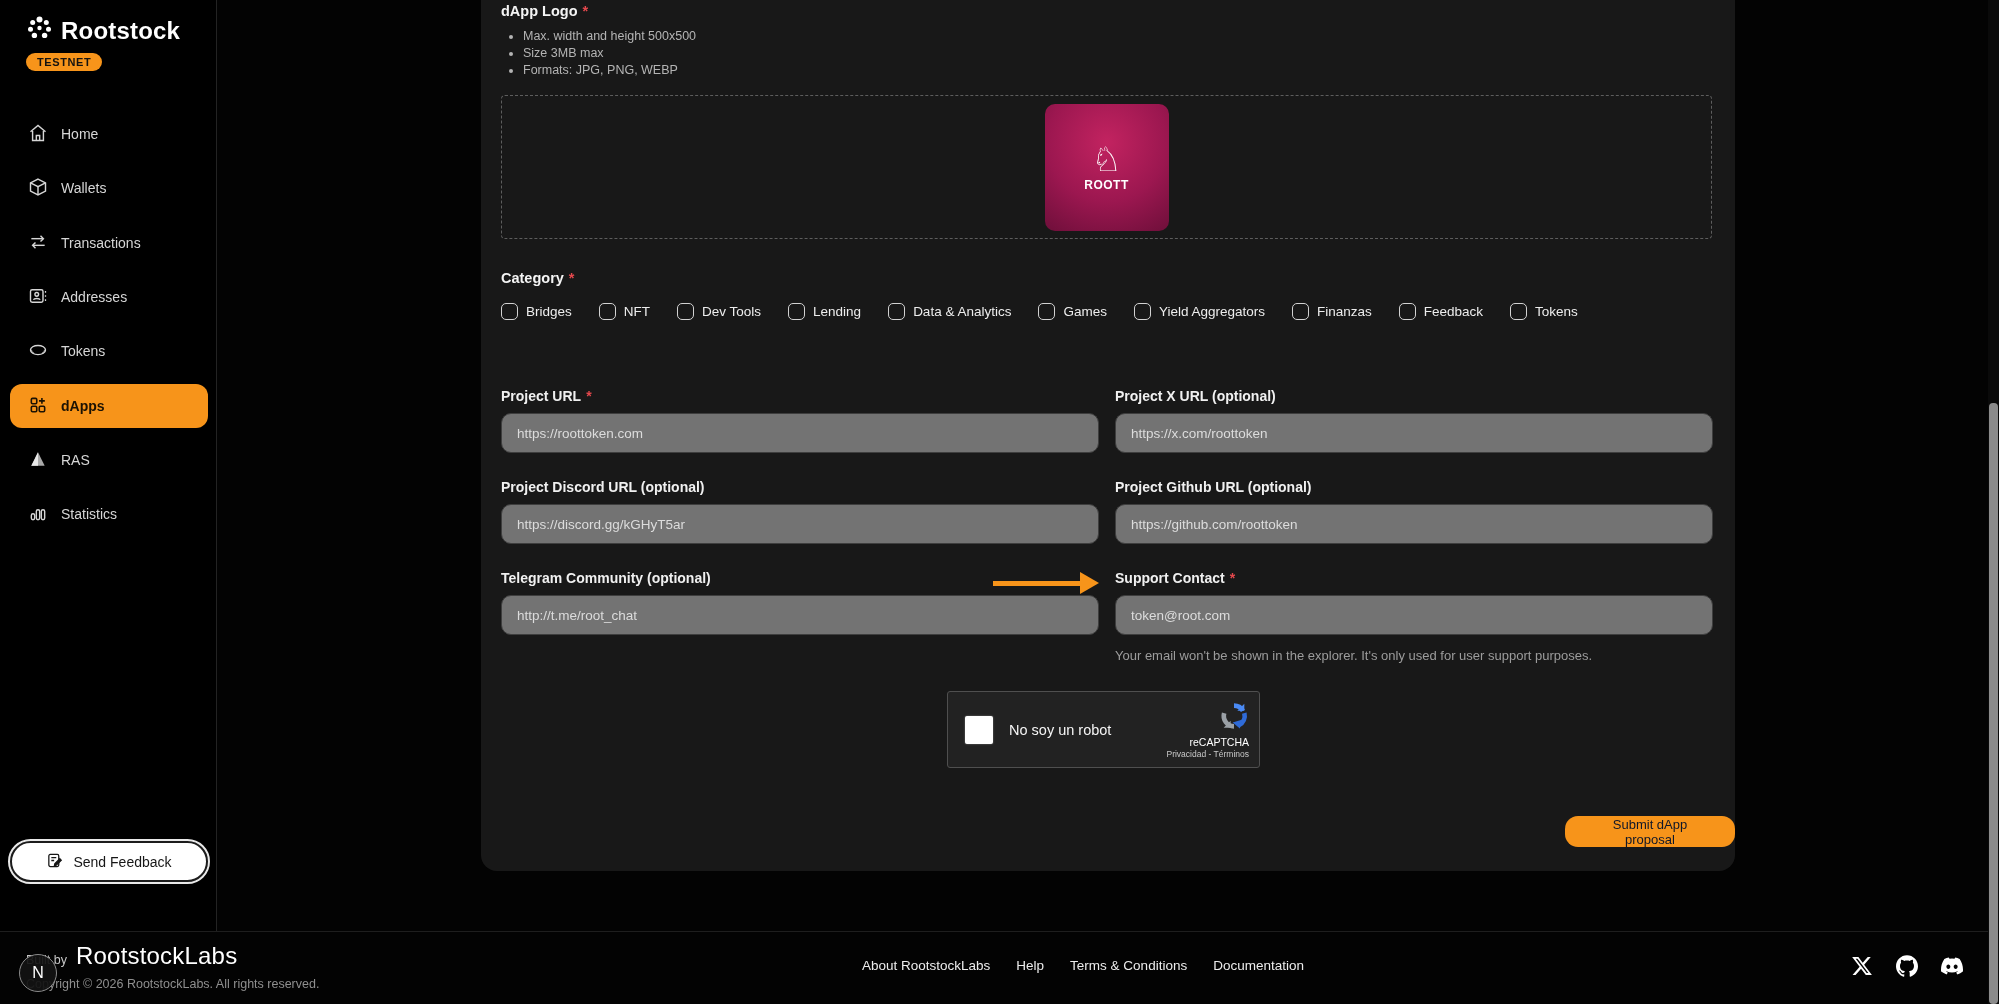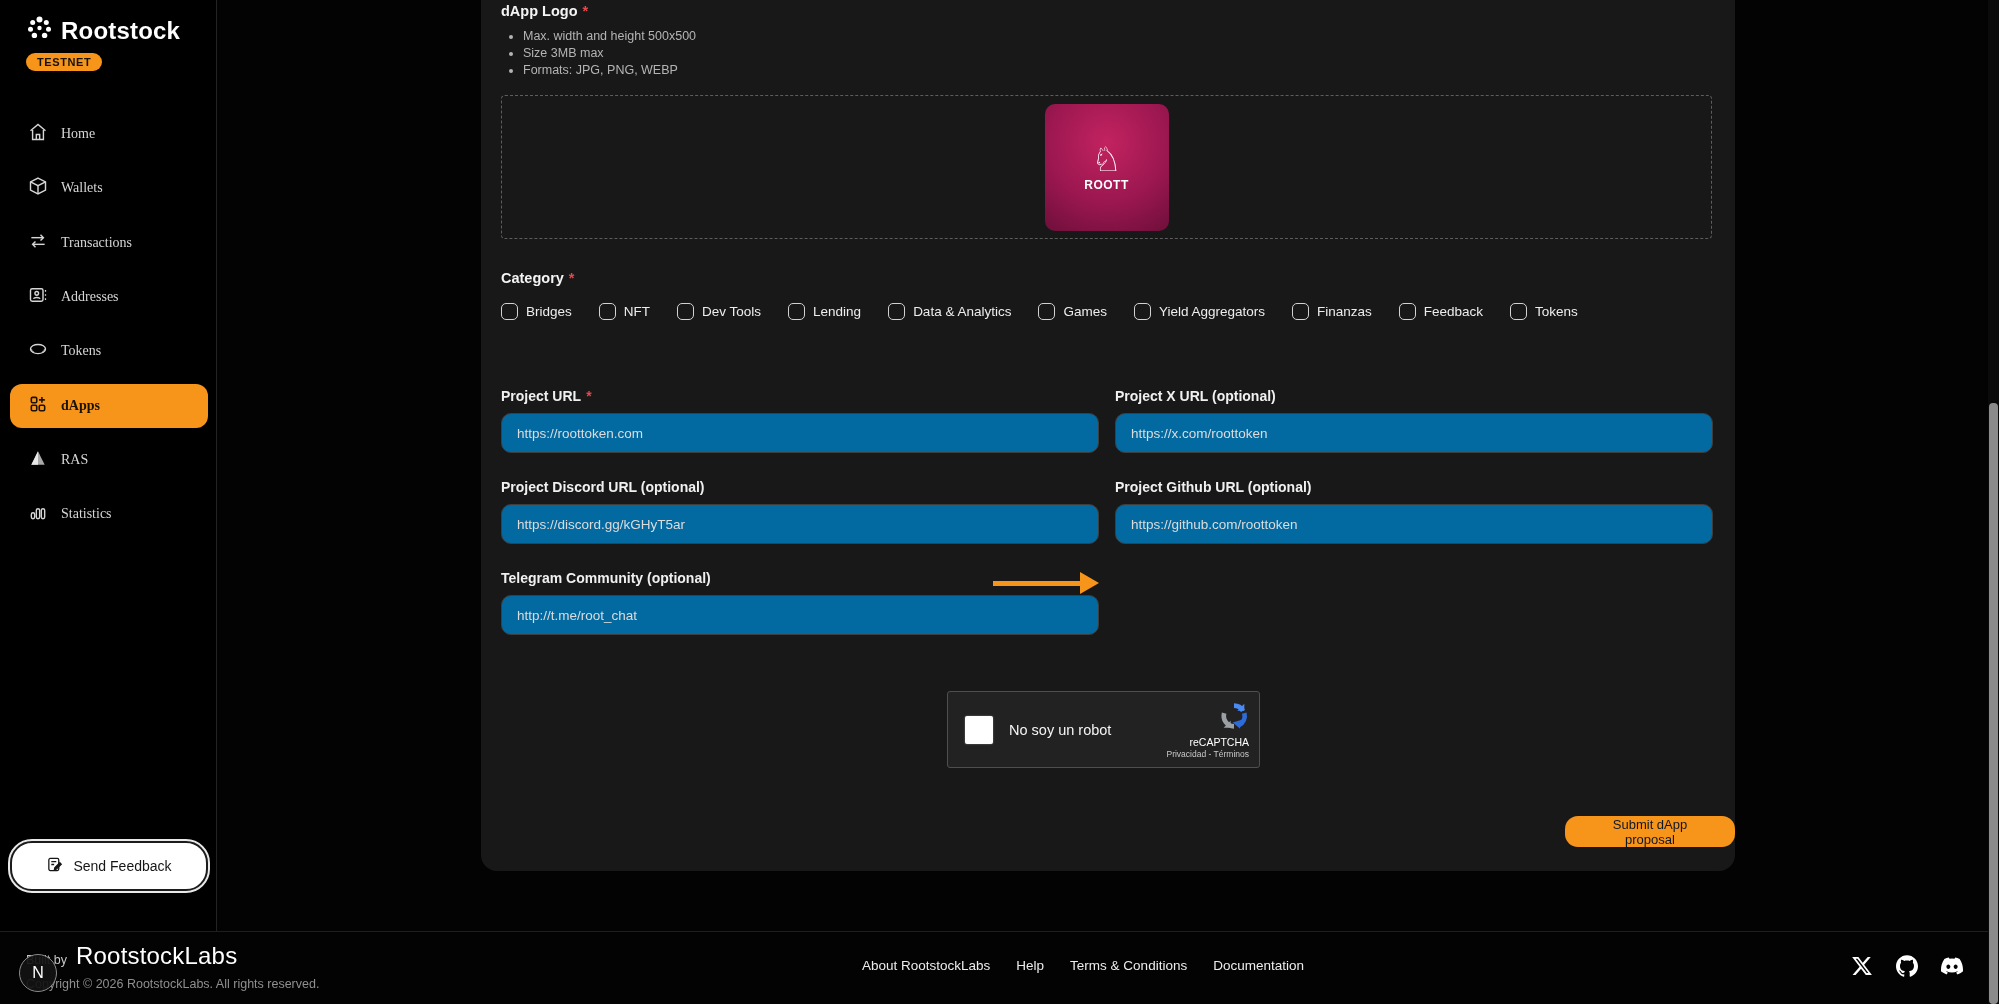--- a/index.html
+++ b/index.html
@@ -12,24 +12,24 @@
   .sidebar { position:absolute; left:0; top:0; width:217px; height:931px;
     background:#000; border-right:1px solid #232323; }
   .brand { position:absolute; left:26px; top:15px; }
   .brand-row { display:flex; align-items:center; gap:8px; }
   .brand-name { font-size:24px; font-weight:bold; letter-spacing:.2px; }
   .testnet { display:inline-block; margin-top:7px; background:var(--orange,#F7941A);
     color:#151310; font-size:11px; font-weight:bold; letter-spacing:.6px;
     padding:3px 11px; border-radius:10px; }
   .nav-item { position:absolute; left:10px; width:198px; height:44px; border-radius:12px;
     display:flex; align-items:center; gap:13px; padding-left:18px; cursor:pointer;
-    color:#d6d6d6; font-size:14px;font-family:Liberation Serif, serif; }
+    color:#d6d6d6; font-size:14px; }
   .nav-item svg { width:20px; height:20px; flex:none; }
   .nav-item.active { background:#F7941A; color:#1c1203; font-weight:bold; }
-  .feedback { position:absolute; left:10px; top:841px; width:198px; height:50px;
+  .feedback { position:absolute; left:10px; top:841px; width:198px; height:41px;
     background:#fff; border:2px solid #1c1c1c; outline:2px solid #e9e9e9; border-radius:22px;
     display:flex; align-items:center; justify-content:center; gap:10px;
     color:#161616; font-size:14px; font-weight:500; cursor:pointer;
     box-shadow:0 3px 0 #000; font-family:inherit; }
 
   
   .panel { position:absolute; left:481px; top:-24px; width:1254px; height:895px;
     background:#181818; border-radius:16px; }
   .flabel { font-size:14.5px; font-weight:bold; color:#f4f4f4; }
   .req { color:#e5484d; margin-left:5px; font-weight:bold; }
@@ -47,21 +47,21 @@
   .sec-cat { position:absolute; left:20px; top:294px; width:1212px; }
   .checks { display:flex; align-items:center; gap:27px; margin-top:17px; }
   .check { display:flex; align-items:center; gap:8px; font-size:13.5px; color:#ededed;
     cursor:pointer; white-space:nowrap; }
   .box { width:17px; height:17px; border:1.5px solid #d2d2d2; border-radius:5px;
     background:transparent; flex:none; }
 
   .grid { position:absolute; left:20px; top:412px; width:1212px;
     display:grid; grid-template-columns:598px 598px; column-gap:16px; row-gap:26px; }
   .field label { display:block; font-size:14px; color:#f0f0f0; font-weight:bold; margin-bottom:9px; }
-  .field input { width:100%; height:40px; background:#0369a1; border:1px solid #3e3e3e;
+  .field input { width:100%; height:40px; background:#737373; border:1px solid #3e3e3e;
     border-radius:10px; color:#dcdcdc; font-size:13.5px; padding:0 15px;
     font-family:inherit; outline:none; }
   .note { margin-top:13px; font-size:13px; color:#9c9c9c; }
 
   .arrow { position:absolute; left:512px; top:596px; width:106px; height:22px; }
   .arrow .shaft { position:absolute; left:0; top:8.5px; width:88px; height:5px; background:#F7941A; }
   .arrow .head { position:absolute; right:0; top:0; width:0; height:0;
     border-left:19px solid #F7941A; border-top:11px solid transparent; border-bottom:11px solid transparent; }
 
   .captcha { position:absolute; left:466px; top:715px; width:313px; height:77px;
@@ -283,20 +283,25 @@
         <label><span>Project Discord URL (optional)</span></label>
         <input type="text" value="https://discord.gg/kGHyT5ar" style="">
       </div>
       <div class="field">
         <label><span>Project Github URL (optional)</span></label>
         <input type="text" value="https://github.com/roottoken" style="">
       </div>
       <div class="field">
         <label><span>Telegram Community (optional)</span></label>
         <input type="text" value="http://t.me/root_chat" style="">
+      </div>
+      <div class="field">
+        <label><span>Support Contact</span><span class="req">*</span></label>
+        <input type="text" value="token@root.com" style="">
+        <div class="note">Your email won't be shown in the explorer. It's only used for user support purposes.</div>
       </div>
     </section>
 
     <div class="arrow">
       <div class="shaft"></div>
         <div class="head"></div>
     </div>
 
     <div class="captcha">
       <div class="cbox"></div>

